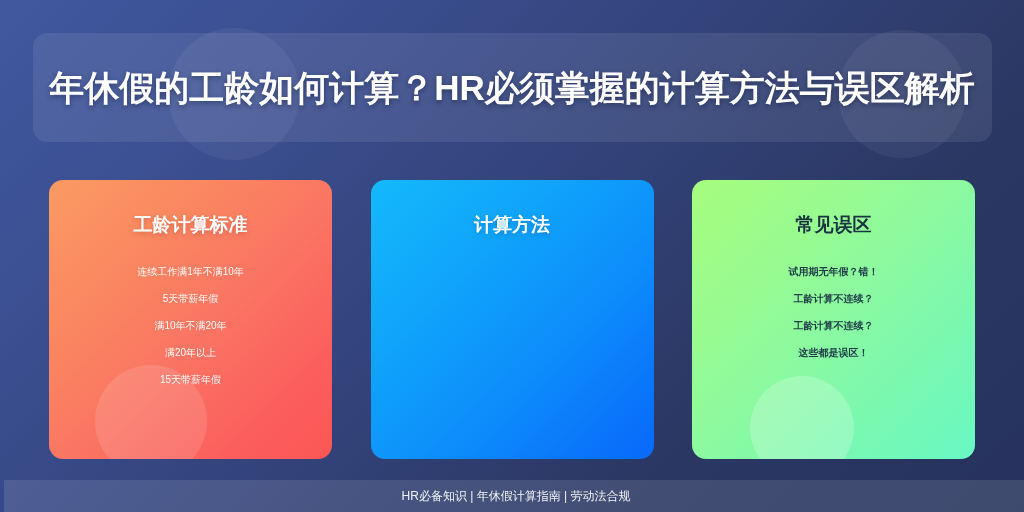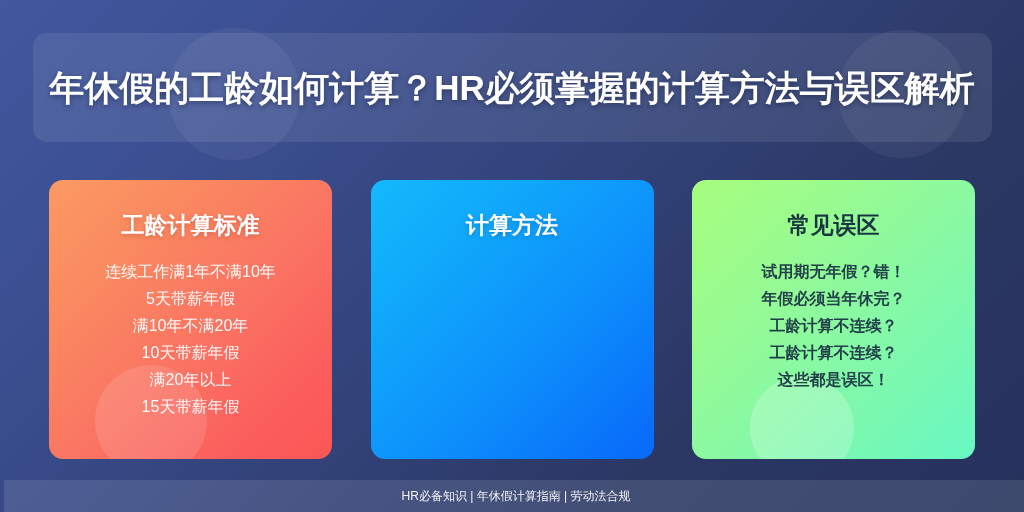--- a/index.html
+++ b/index.html
@@ -96,35 +96,35 @@
     border-radius: 50%;
     background: rgba(255,255,255,0.12);
     pointer-events: none;
   }
   .card-1 .card-glow { left: 46px; top: 185px; width: 112px; height: 112px; }
   .card-3 .card-glow { left: 58px; top: 196px; width: 104px; height: 104px; background: rgba(255,255,255,0.22); }
 
   .card-title {
     position: relative;
     text-align: center;
-    font-size: 23px;
+    font-size: 19px;
     font-weight: bold;
     line-height: 30px;
     margin: 0 0 18px 0;
     white-space: nowrap;
   }
   .card-lines {
     position: relative;
     margin: 0;
     padding: 0;
     list-style: none;
     text-align: center;
   }
   .card-line {
-    font-size: 16px;
+    font-size: 10px;
     line-height: 27px;
     white-space: nowrap;
   }
 
   
   .card-1 .card-title, .card-2 .card-title { color: #ffffff; text-shadow: 0 2px 4px rgba(120,30,20,0.25); }
   .card-2 .card-title { text-shadow: 0 2px 4px rgba(10,50,110,0.28); }
   .card-1 .card-line, .card-2 .card-line { color: rgba(255,255,255,0.96); }
   
   .card-3 .card-title { color: #1b3442; }
@@ -161,36 +161,34 @@
 
   <div class="cards">
 
     <div class="card card-1">
       <div class="card-glow"></div>
       <div class="card-title">工龄计算标准</div>
       <ul class="card-lines">
         <li class="card-line">连续工作满1年不满10年</li>
         <li class="card-line">5天带薪年假</li>
         <li class="card-line">满10年不满20年</li>
-        <li class="card-line">10天带薪年假</li>
         <li class="card-line">满20年以上</li>
         <li class="card-line">15天带薪年假</li>
       </ul>
     </div>
 
     <div class="card card-2">
       <div class="card-title">计算方法</div>
     </div>
 
     <div class="card card-3">
       <div class="card-glow"></div>
       <div class="card-title">常见误区</div>
       <ul class="card-lines">
         <li class="card-line">试用期无年假？错！</li>
-        <li class="card-line">年假必须当年休完？</li>
         <li class="card-line">工龄计算不连续？</li>
         <li class="card-line">工龄计算不连续？</li>
         <li class="card-line">这些都是误区！</li>
       </ul>
     </div>
 
   </div>
 
   <div class="footer">
     <div class="footer-text">HR必备知识 | 年休假计算指南 | 劳动法合规</div>

